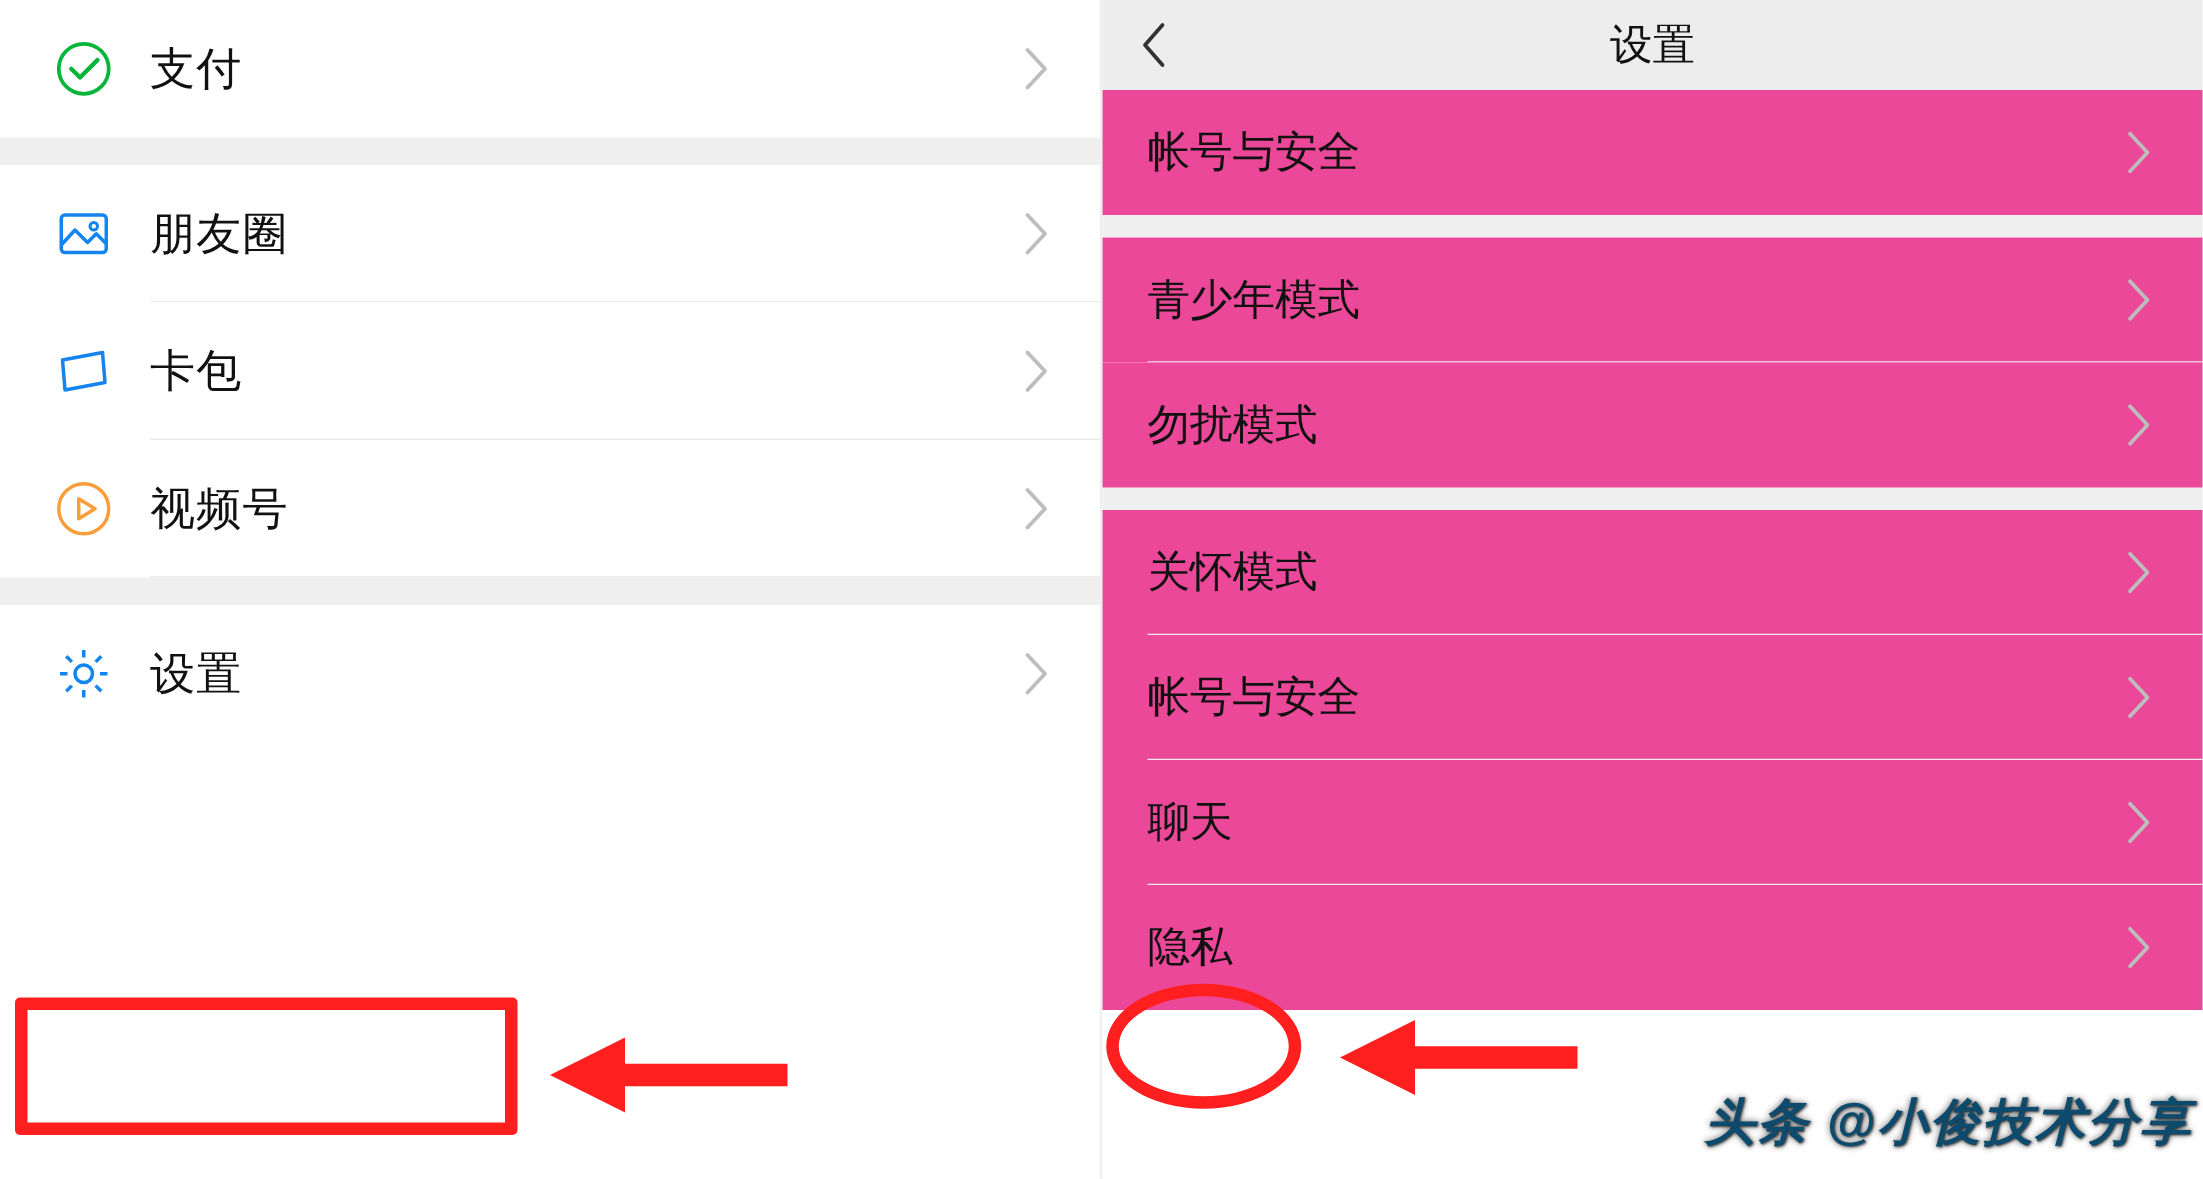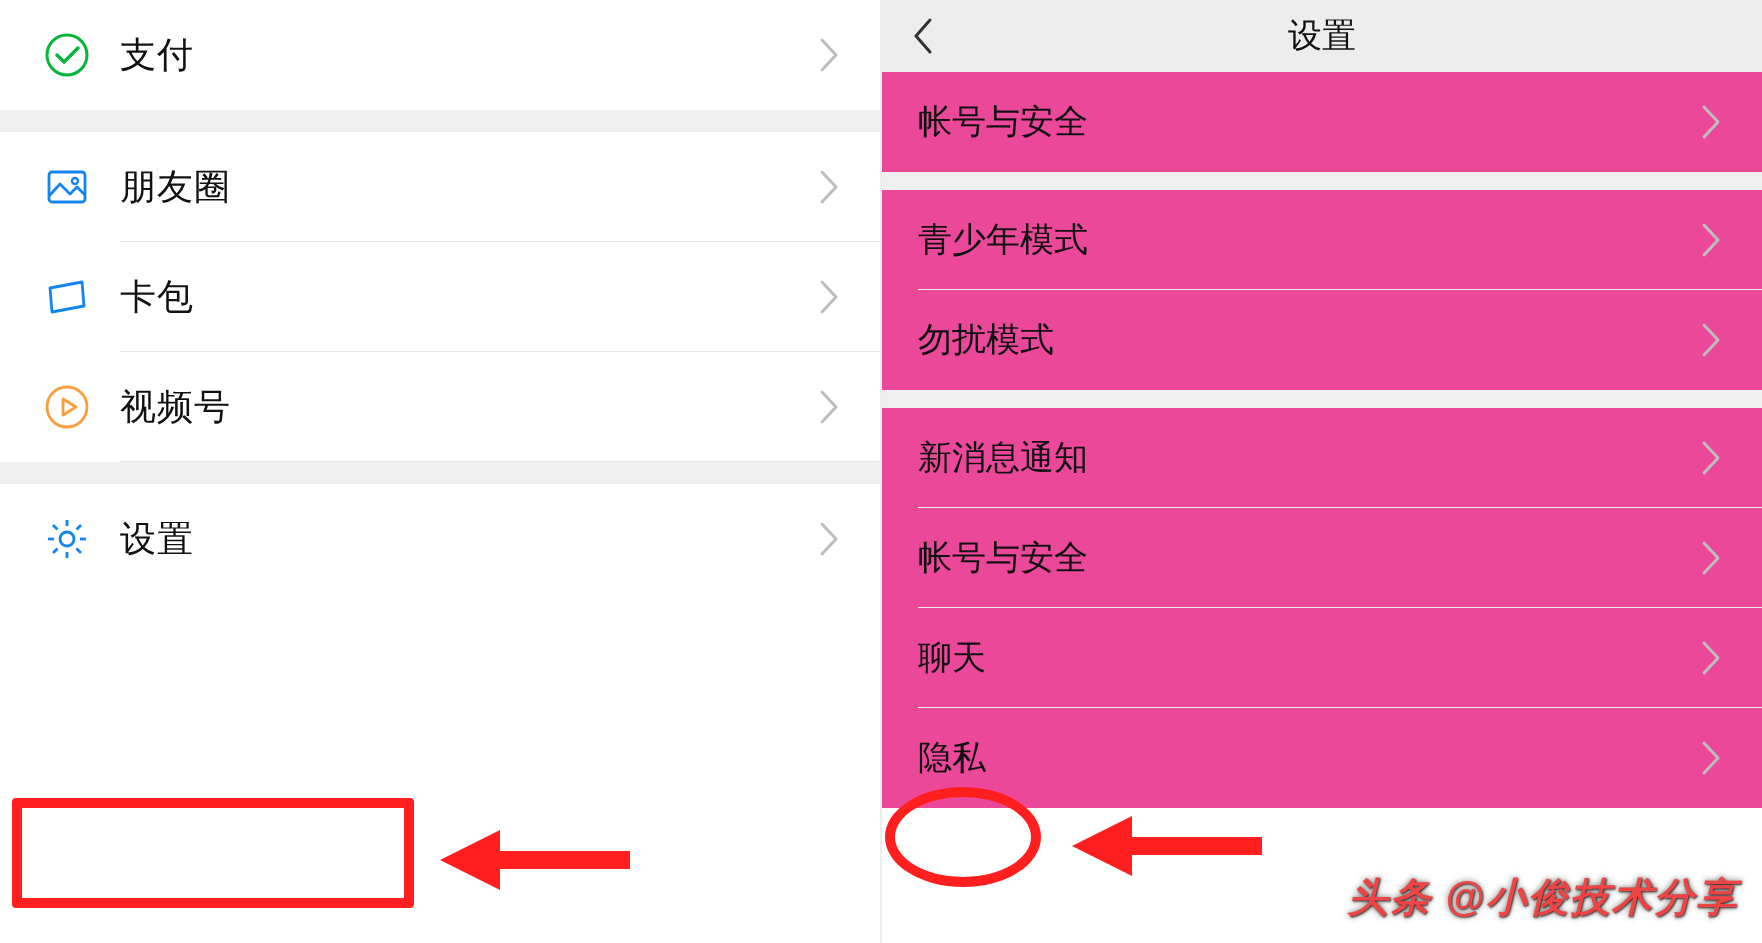--- a/index.html
+++ b/index.html
@@ -132,24 +132,24 @@
   .circle {
     position: absolute;
     border: 10px solid #ff1f1f;
     border-radius: 50%;
     z-index: 5;
     pointer-events: none;
   }
   
   .watermark {
     position: absolute;
-    right: 24px;
+    right: 8px;
     bottom: 18px;
     font-size: 40px;
-    color: #ef4444;
+    color: #0c4a6e;
     font-weight: 700;
     text-shadow: 0 0 6px rgba(0,0,0,.6), 1px 1px 2px rgba(0,0,0,.7);
     letter-spacing: 2px;
     z-index: 10;
     font-style: italic;
   }
   .icon svg { display:block; }
 </style>
 </head>
 <body>
@@ -294,21 +294,21 @@
       <span class="chevron">
         <svg width="22" height="38" viewBox="0 0 22 38">
             <path d="M4 4 L18 19 L4 34" fill="none" stroke="#bdbdbd" stroke-width="3" stroke-linecap="round" stroke-linejoin="round"></path>
           </svg>
       </span>
     </div>
 
     <div class="gap-sm"></div>
 
     <div class="row2 has-divider">
-      <span class="label">新消息通知</span>
+      <span class="label">关怀模式</span>
       <span class="chevron">
         <svg width="22" height="38" viewBox="0 0 22 38">
             <path d="M4 4 L18 19 L4 34" fill="none" stroke="#bdbdbd" stroke-width="3" stroke-linecap="round" stroke-linejoin="round"></path>
           </svg>
       </span>
     </div>
 
     <div class="row2 has-divider">
       <span class="label">帐号与安全</span>
       <span class="chevron">

